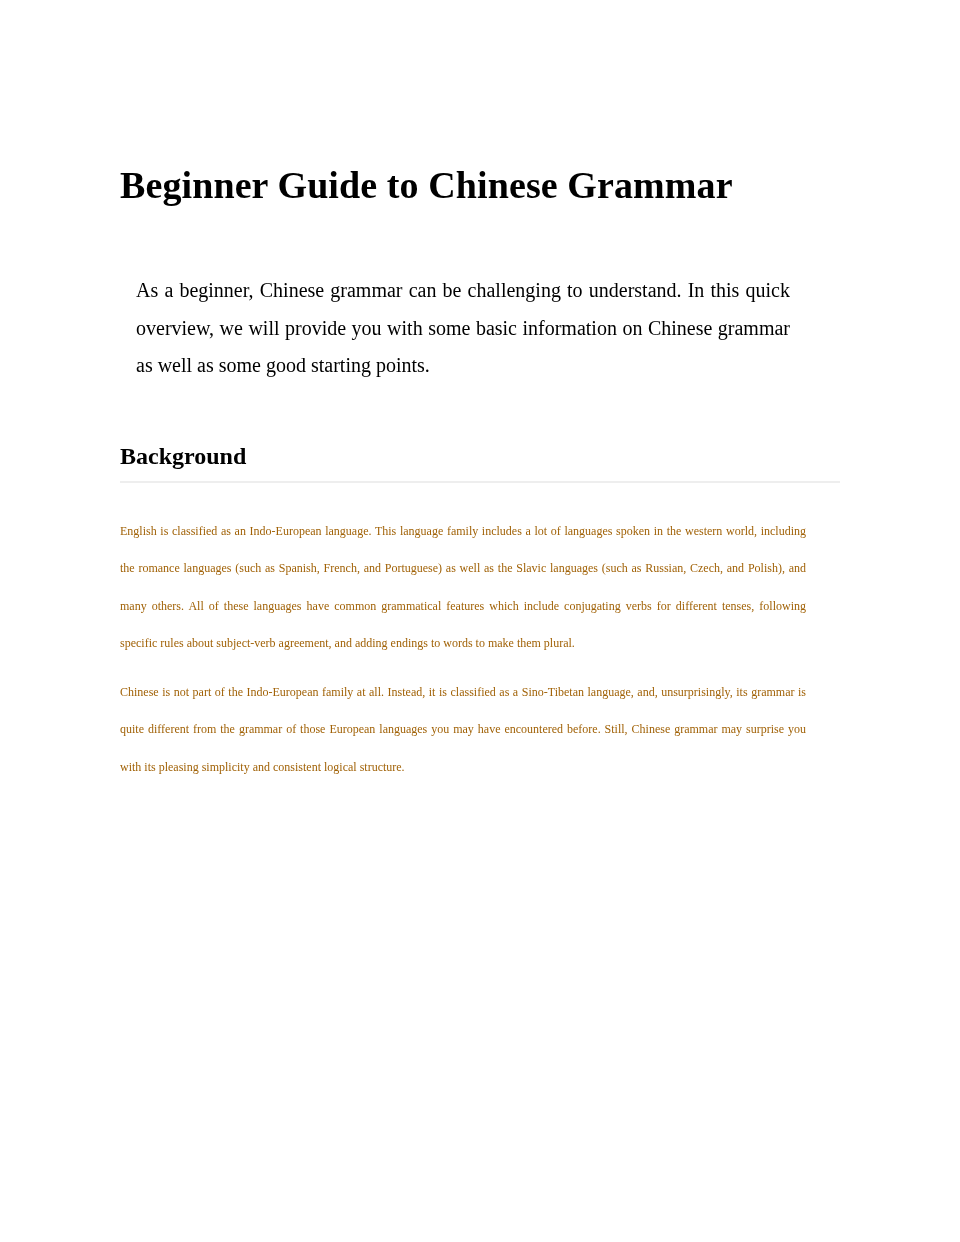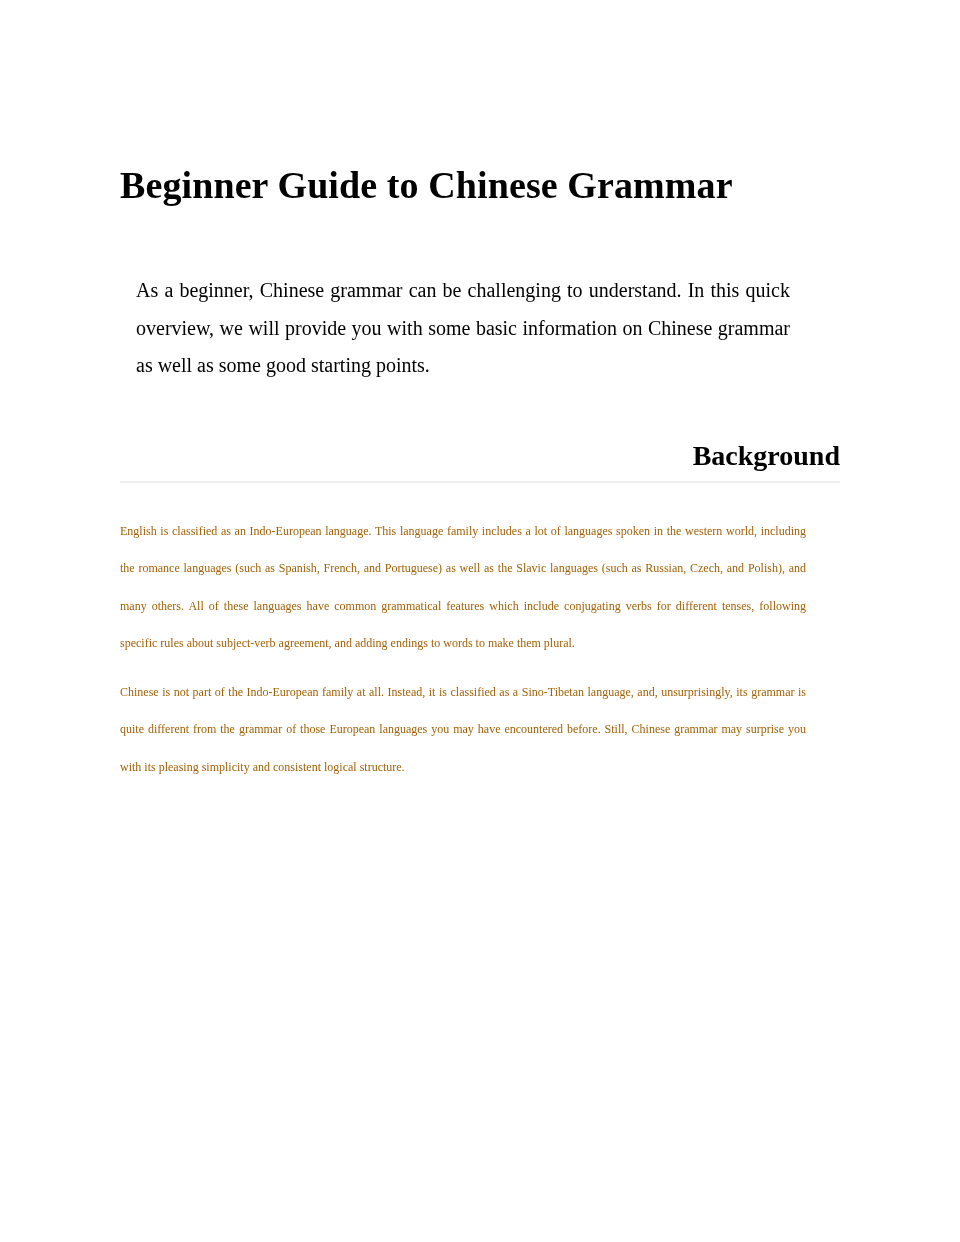--- a/index.html
+++ b/index.html
@@ -37,30 +37,29 @@
     line-height: 37.5px;
     color: #000000;
     text-align: justify;
     text-justify: inter-word;
     margin: 16px;
     padding-top: 43px;
   }
   .section-heading {
     font-family: "Liberation Serif", "DejaVu Serif", serif;
     font-weight: bold;
-    font-size: 28px;
+    font-size: 24px;
     line-height: 34px;
     color: #000000;
     margin: 0;
     padding-top: 38px;
     padding-bottom: 8px;
     border-bottom: 2px solid #eeeeee;
     width: 720px;
     box-sizing: content-box;
-    text-align: right;
   }
   .body-paragraph {
     font-family: "Liberation Serif", "DejaVu Serif", serif;
     font-size: 12px;
     line-height: 37.5px;
     color: #a16207;
     text-align: justify;
     text-justify: inter-word;
     margin: 0;
   }

